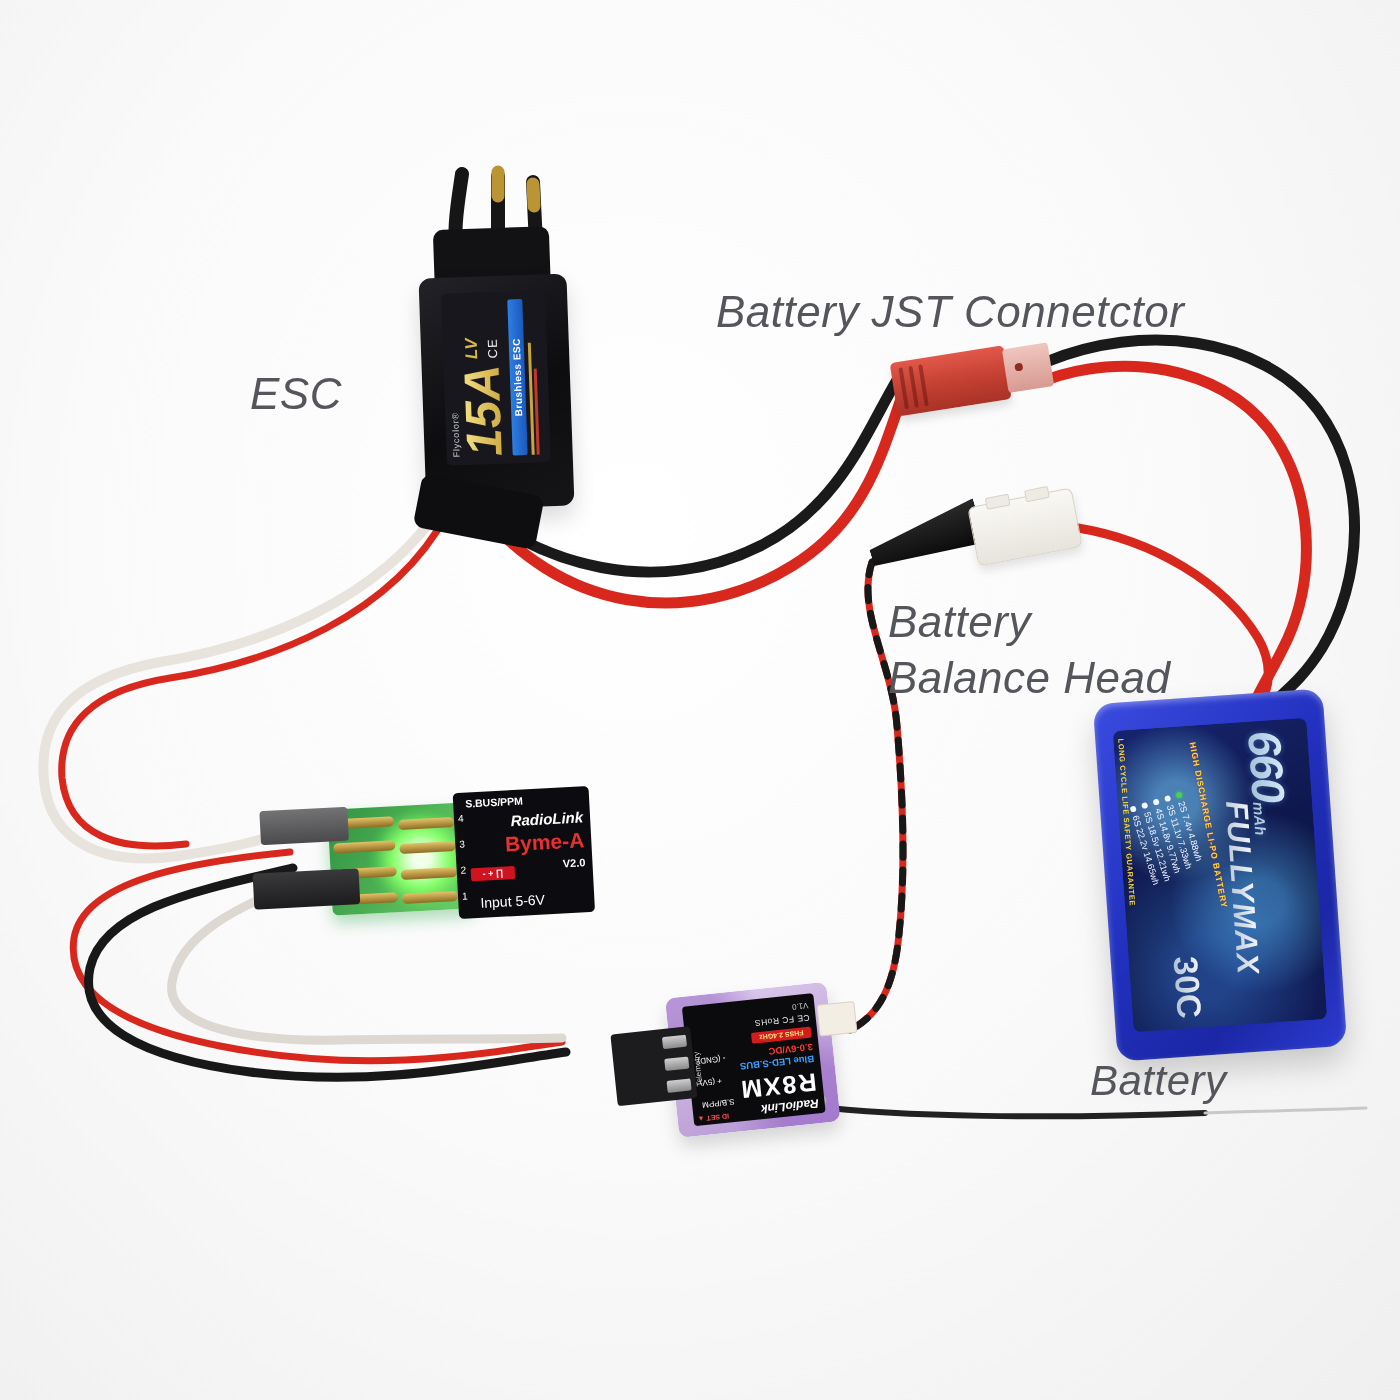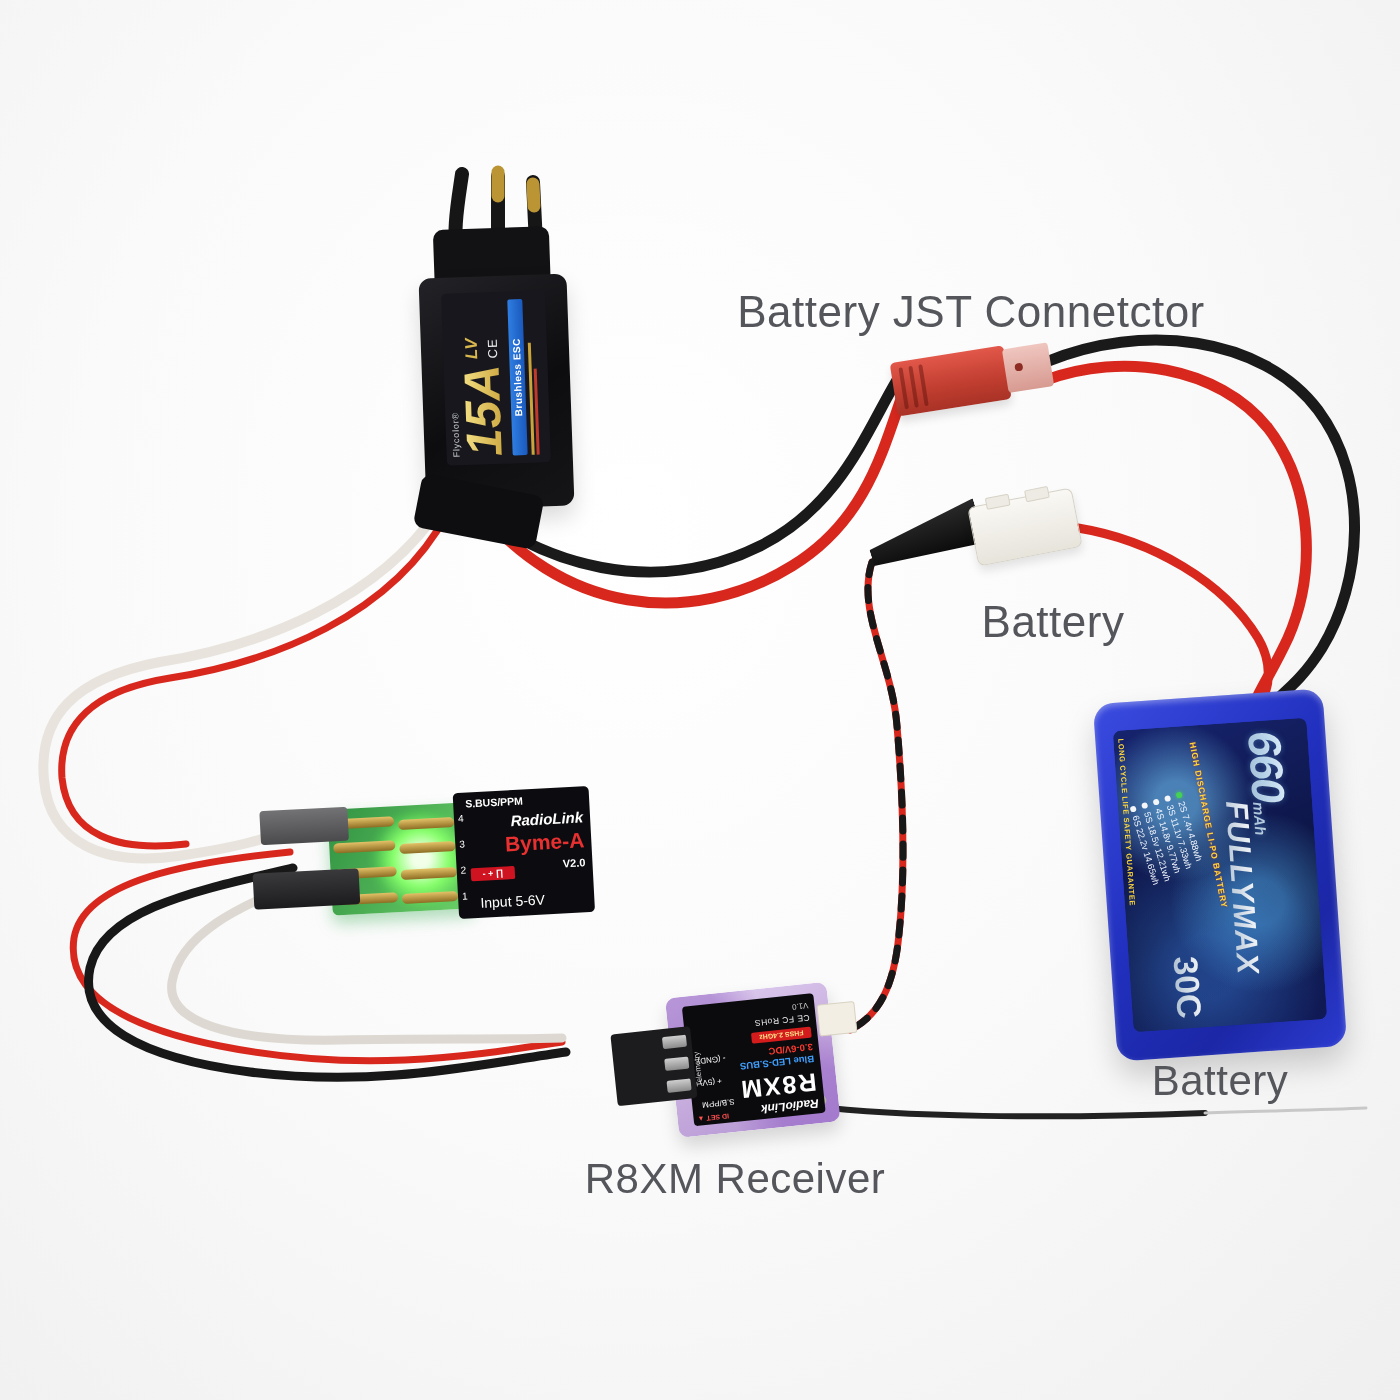--- a/index.html
+++ b/index.html
@@ -3,21 +3,21 @@
 <meta charset="utf-8">
 <style>
   html,body{margin:0;padding:0;background:#fff;font-family:"Liberation Sans",sans-serif;}
   #canvas{position:relative;width:1400px;height:1400px;overflow:hidden;
     background:radial-gradient(ellipse at 45% 38%, #ffffff 0%, #fafafa 50%, #efeff0 100%);}
   .abs{position:absolute;}
   svg{position:absolute;left:0;top:0;}
 
   
   .photo-label{position:absolute;color:#54565b;font-size:44px;font-weight:500;
-    text-align:center;letter-spacing:.5px;line-height:1.28;}
+    text-align:left;letter-spacing:.5px;line-height:1.28;font-style:italic;}
 
   
   #esc{left:420px;top:228px;width:152px;height:300px;transform:rotate(-2deg);}
   #esc .cap{position:absolute;left:18px;top:0;width:116px;height:74px;background:#121214;border-radius:10px;}
   #esc .body{position:absolute;left:2px;top:48px;width:148px;height:232px;border-radius:12px;
     background:linear-gradient(150deg,#232327 0%,#0d0d10 55%,#151518 100%);
     box-shadow:0 12px 22px rgba(0,0,0,.14);}
   #esc .shrink{position:absolute;left:-8px;top:256px;width:124px;height:54px;background:#0e0e10;border-radius:10px;transform:rotate(13deg);}
   #esc .label{position:absolute;left:24px;top:64px;width:104px;height:172px;background:#17171d;border-radius:5px;overflow:hidden;}
   #esc .label-inner{position:absolute;left:0;top:0;width:172px;height:104px;
@@ -283,20 +283,21 @@
       <div class="rx-idset">ID SET ▲</div>
     </div>
     <div class="lplug">
       <div class="slot" style="top:8px;"></div>
       <div class="slot" style="top:30px;"></div>
       <div class="slot" style="top:52px;"></div>
     </div>
     <div class="wconn"></div>
   </div>
 
+  <div class="photo-label" style="left:250px;top:366px;width:190px;">ESC</div>
   <div class="photo-label" style="left:716px;top:284px;width:510px;">Battery JST Connetctor</div>
   <div class="photo-label" style="left:888px;top:594px;width:330px;">
     <div>Battery</div>
-  </div>
-  <div class="photo-label" style="left:560px;top:1152px;width:350px;font-size:42px;">R8XM Receiver</div>
+    <div>Balance Head</div>
+  </div>
   <div class="photo-label" style="left:1090px;top:1054px;width:260px;font-size:42px;">Battery</div>
 
 </div>
 
 </body></html>

